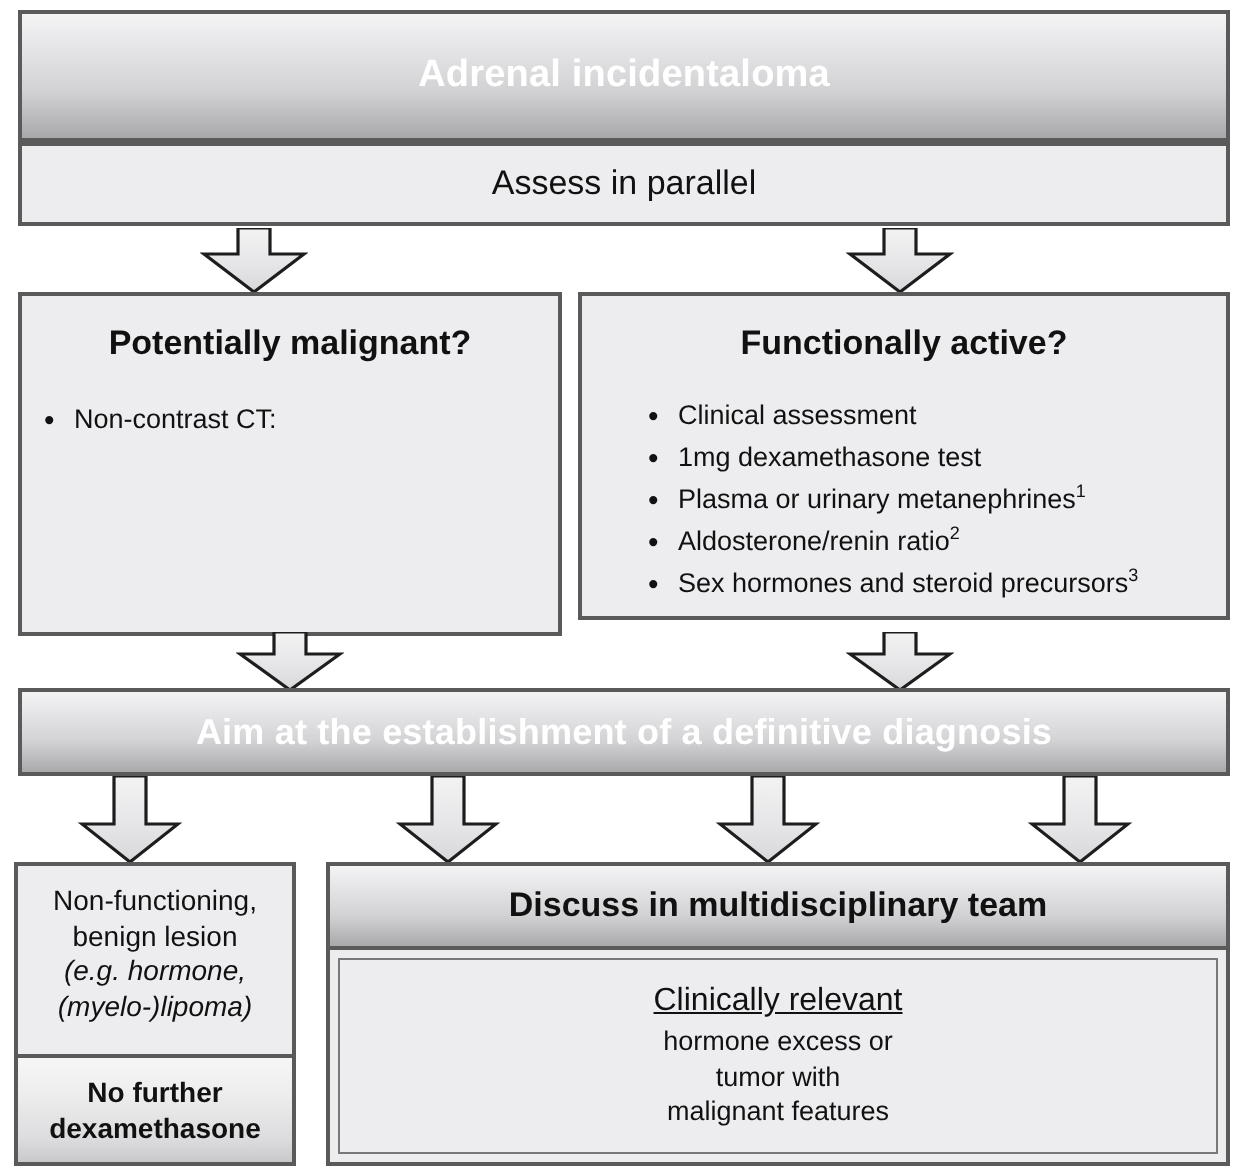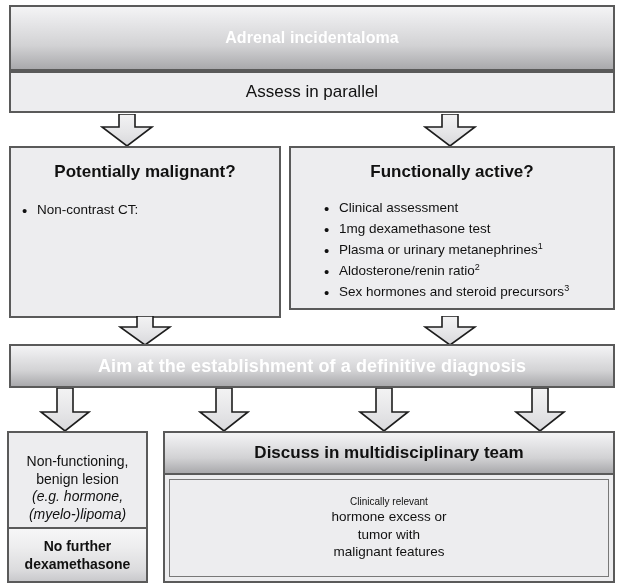--- a/index.html
+++ b/index.html
@@ -35,21 +35,21 @@
   .grad-light {
     background: linear-gradient(to bottom, #f6f6f7 0%, #ededee 35%, #dcdcde 78%, #c9c9cc 100%);
   }
   .flat {
     background: #ededef;
   }
 
   .title-white {
     color: #ffffff;
     font-weight: bold;
-    font-size: 16px;
+    font-size: 19px;
     letter-spacing: .1px;
     text-align: center;
     width: 100%;
   }
   .title-black {
     color: #111111;
     font-weight: bold;
     font-size: 17px;
     text-align: center;
     width: 100%;
@@ -208,21 +208,21 @@
       <polygon points="18,0 34,0 34,24 50,24 26,43 2,24 18,24" fill="url(#ag1)" stroke="#1d1d1d" stroke-width="1.6" stroke-linejoin="miter"></polygon>
     </svg>
   </div>
   <div class="arrow" style="left:514px; top:388px;">
     <svg width="52" height="44" viewBox="0 0 52 44">
       <polygon points="18,0 34,0 34,24 50,24 26,43 2,24 18,24" fill="url(#ag1)" stroke="#1d1d1d" stroke-width="1.6" stroke-linejoin="miter"></polygon>
     </svg>
   </div>
 
   <div class="box thick flat" style="left:7px; top:431px; width:141px; height:152px;">
-    <div style="padding-top:20px;">
+    <div style="padding-top:9px;">
       <div class="plain-text" style="font-size:14px;">Non-functioning,</div>
       <div class="plain-text" style="font-size:14px;">benign lesion</div>
       <div class="plain-text italic" style="font-size:14px;">(e.g. hormone,</div>
       <div class="plain-text italic" style="font-size:14px;">(myelo-)lipoma)</div>
     </div>
   </div>
 
   <div class="box thick grad-light" style="left:7px; top:527px; width:141px; height:56px; border-top-width:2px;">
     <div style="padding-top:8px;">
       <div class="bold-small">No further</div>
@@ -238,21 +238,21 @@
       </div>
     </div>
 
     <div style="position:absolute; left:4px; top:46px; right:4px; bottom:4px; display:flex; gap:8px;">
 
 
 
       <div class="box flat" style="position:relative; left:auto; top:auto; flex:1;">
         <div class="center-row">
           <div>
-            <div class="small-text" style="font-size:10px;">Clinically relevant</div>
+            <div class="small-text" style="font-size:16px;text-decoration:underline;">Clinically relevant</div>
             <div class="small-text" style="font-size:13.5px;">hormone excess or</div>
             <div class="small-text" style="font-size:13.5px;">tumor with</div>
             <div class="small-text" style="font-size:13.5px;">malignant features</div>
           </div>
         </div>
       </div>
 
     </div>
   </div>
 

